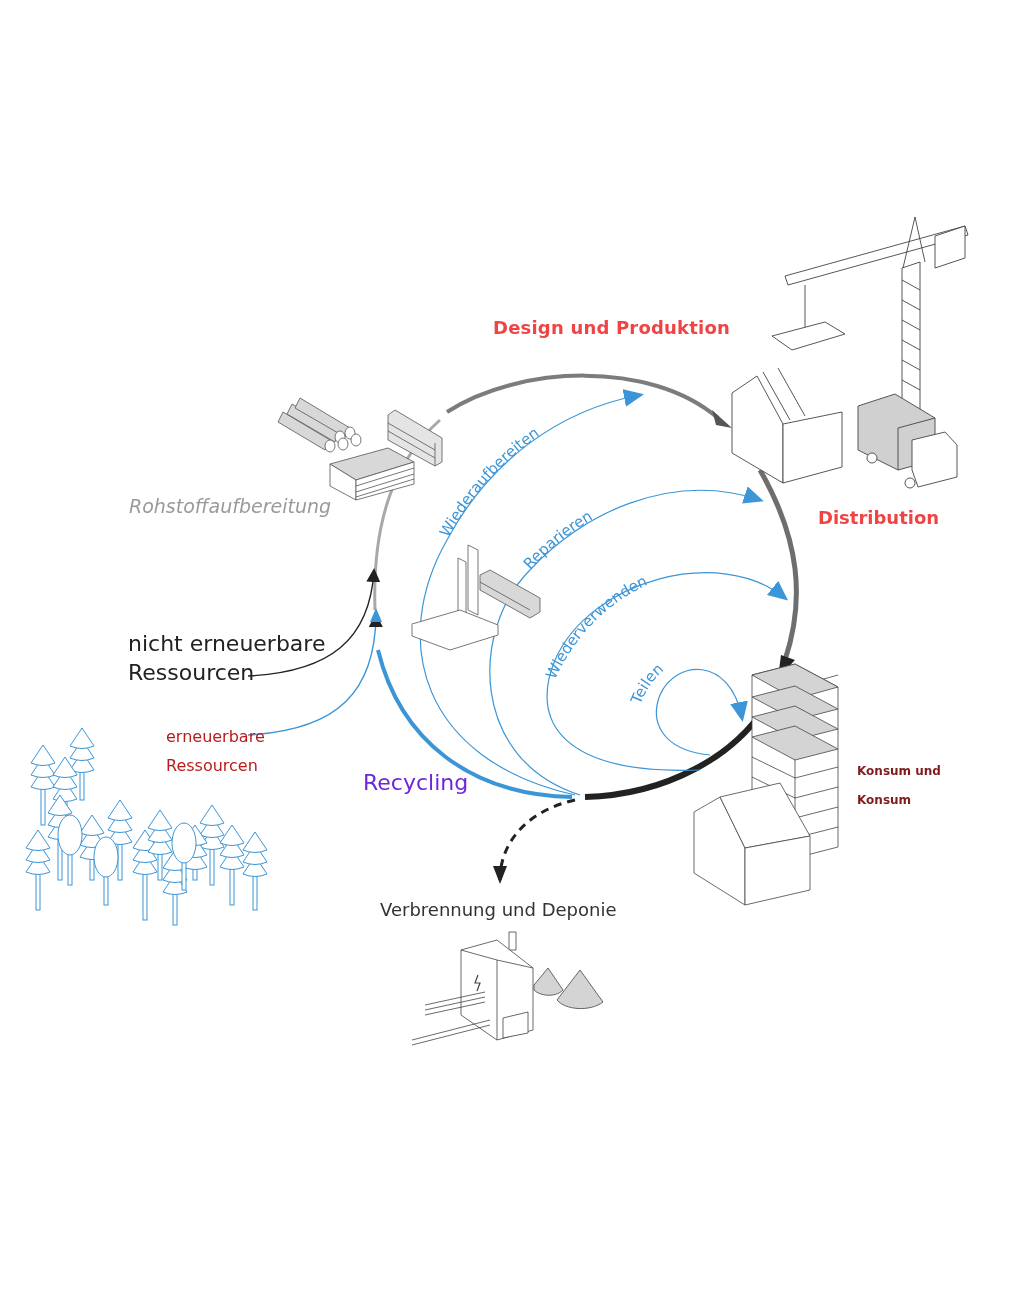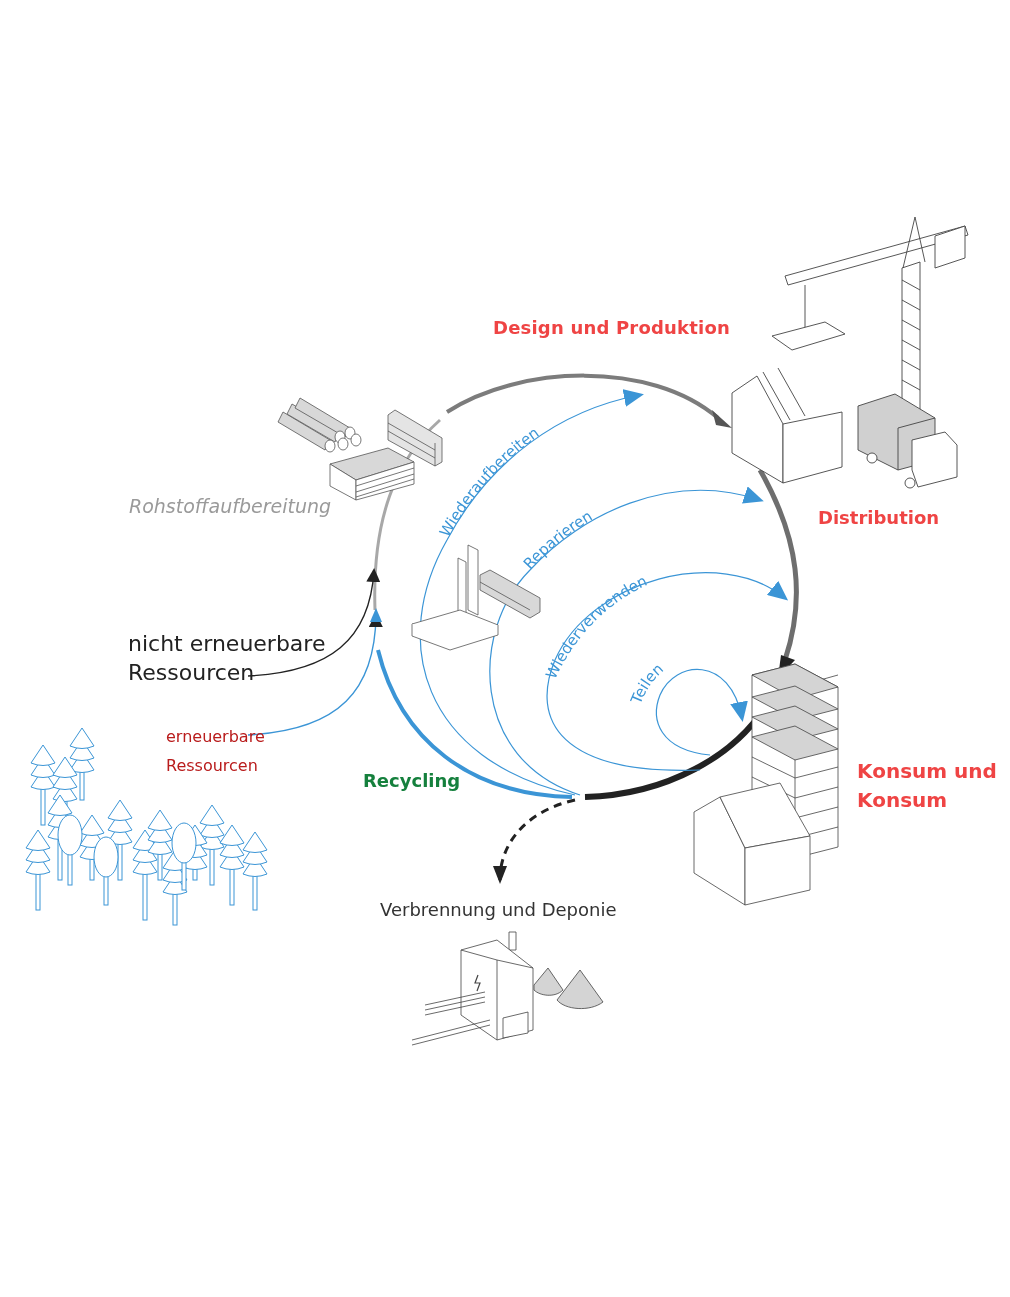--- a/index.html
+++ b/index.html
@@ -2,22 +2,22 @@
 <html><head>
   <meta charset="utf-8">
   <style>
     html, body { margin: 0; padding: 0; background: #ffffff; }
     body { width: 1010px; height: 1297px; position: relative; overflow: hidden; font-family: "DejaVu Sans", sans-serif; }
     #diagram { position: absolute; left: 0; top: 0; }
     .lbl { position: absolute; white-space: nowrap; font-family: "DejaVu Sans", sans-serif; }
     .stage-design { left: 493px; top: 317px; font-size: 18px; color: #ef4444; font-weight: bold; letter-spacing: 0.2px; }
     .stage-raw { left: 129px; top: 495px; font-size: 19px; color: #9a9a9a; font-style: italic; }
     .stage-distribution { left: 818px; top: 507px; font-size: 18px; color: #ef4444; font-weight: bold; }
-    .stage-consumption { left: 857px; top: 757px; font-size: 20px; color: #ef4444; font-weight: bold; line-height: 29px; }
-    .stage-recycling { left: 363px; top: 770px; font-size: 18px; color: #15803d; font-weight: bold; }
+    .stage-consumption { left: 857px; top: 757px; font-size: 12px; color: #7f1d1d; font-weight: bold; line-height: 29px; }
+    .stage-recycling { left: 363px; top: 770px; font-size: 22px; color: #6d28d9; font-weight: normal; }
     .stage-disposal { left: 364px; top: 899px; font-size: 18px; color: #333333; margin-left: 16px; }
     .res-nonrenew { left: 128px; top: 629px; font-size: 22px; color: #222222; line-height: 29px; }
     .res-renew { left: 128px; top: 722px; font-size: 16px; color: #b91c1c; line-height: 29px; margin-left: 38px; }
     .loop-label { font-family: "DejaVu Sans", sans-serif; font-size: 15px; fill: #3b95d6; }
   </style>
 </head>
 <body>
 
 <svg id="diagram" width="1010" height="1297" viewBox="0 0 1010 1297" xmlns="http://www.w3.org/2000/svg">
   <defs>

